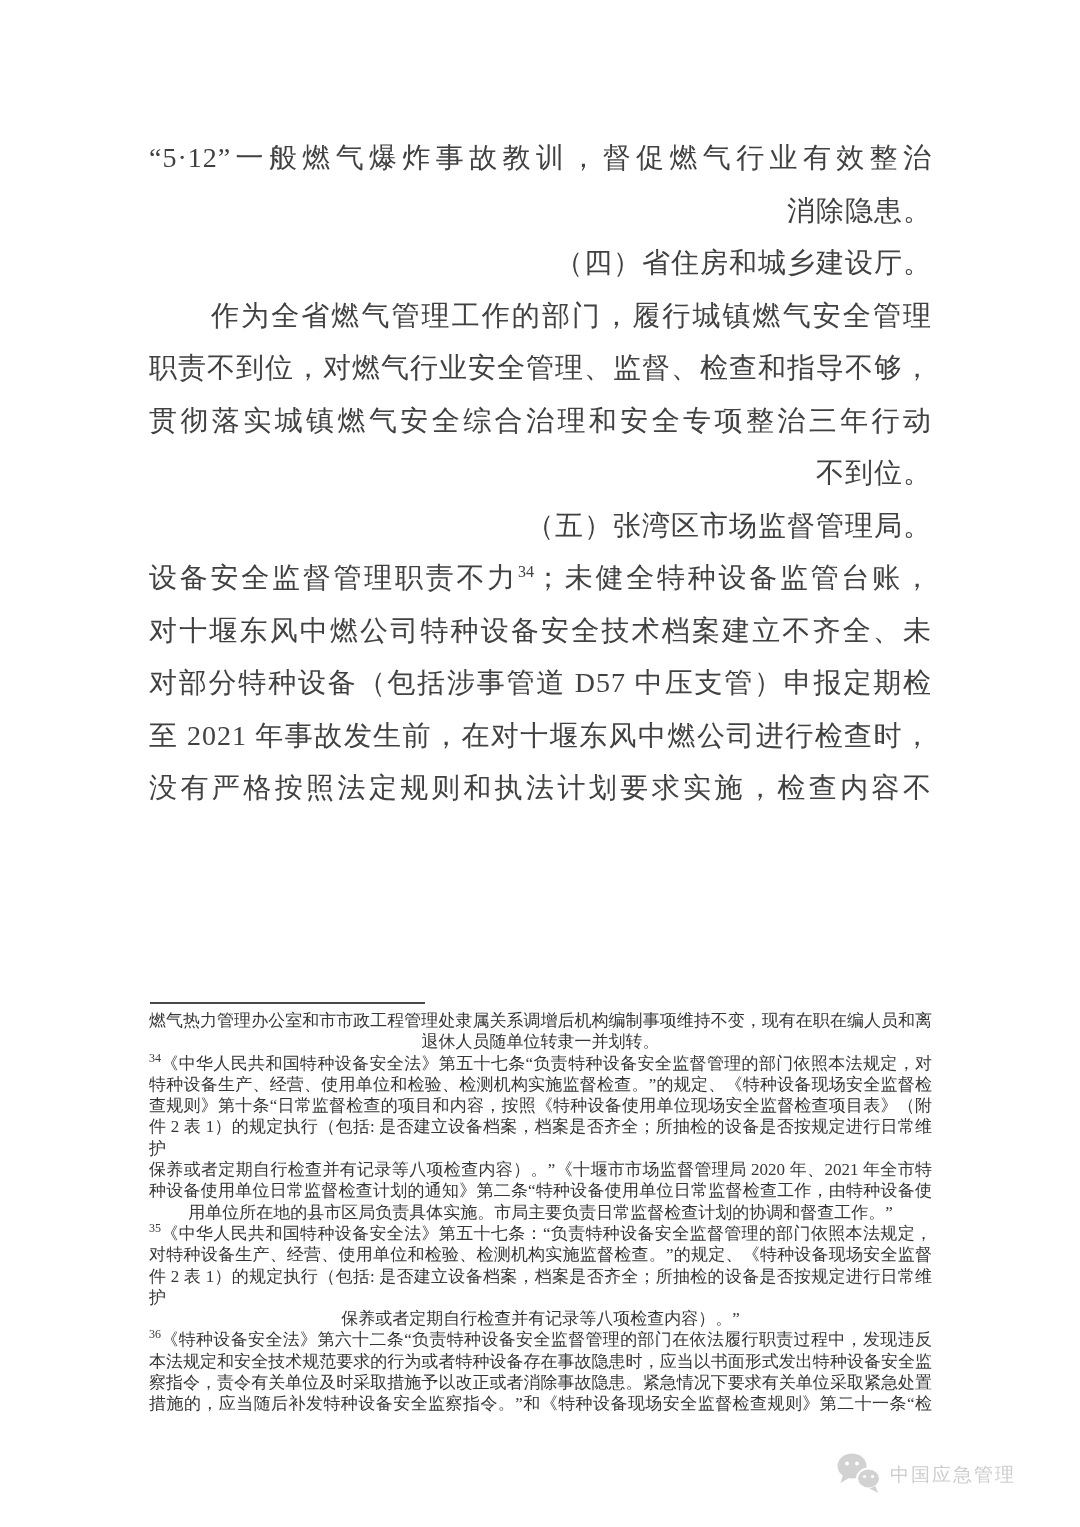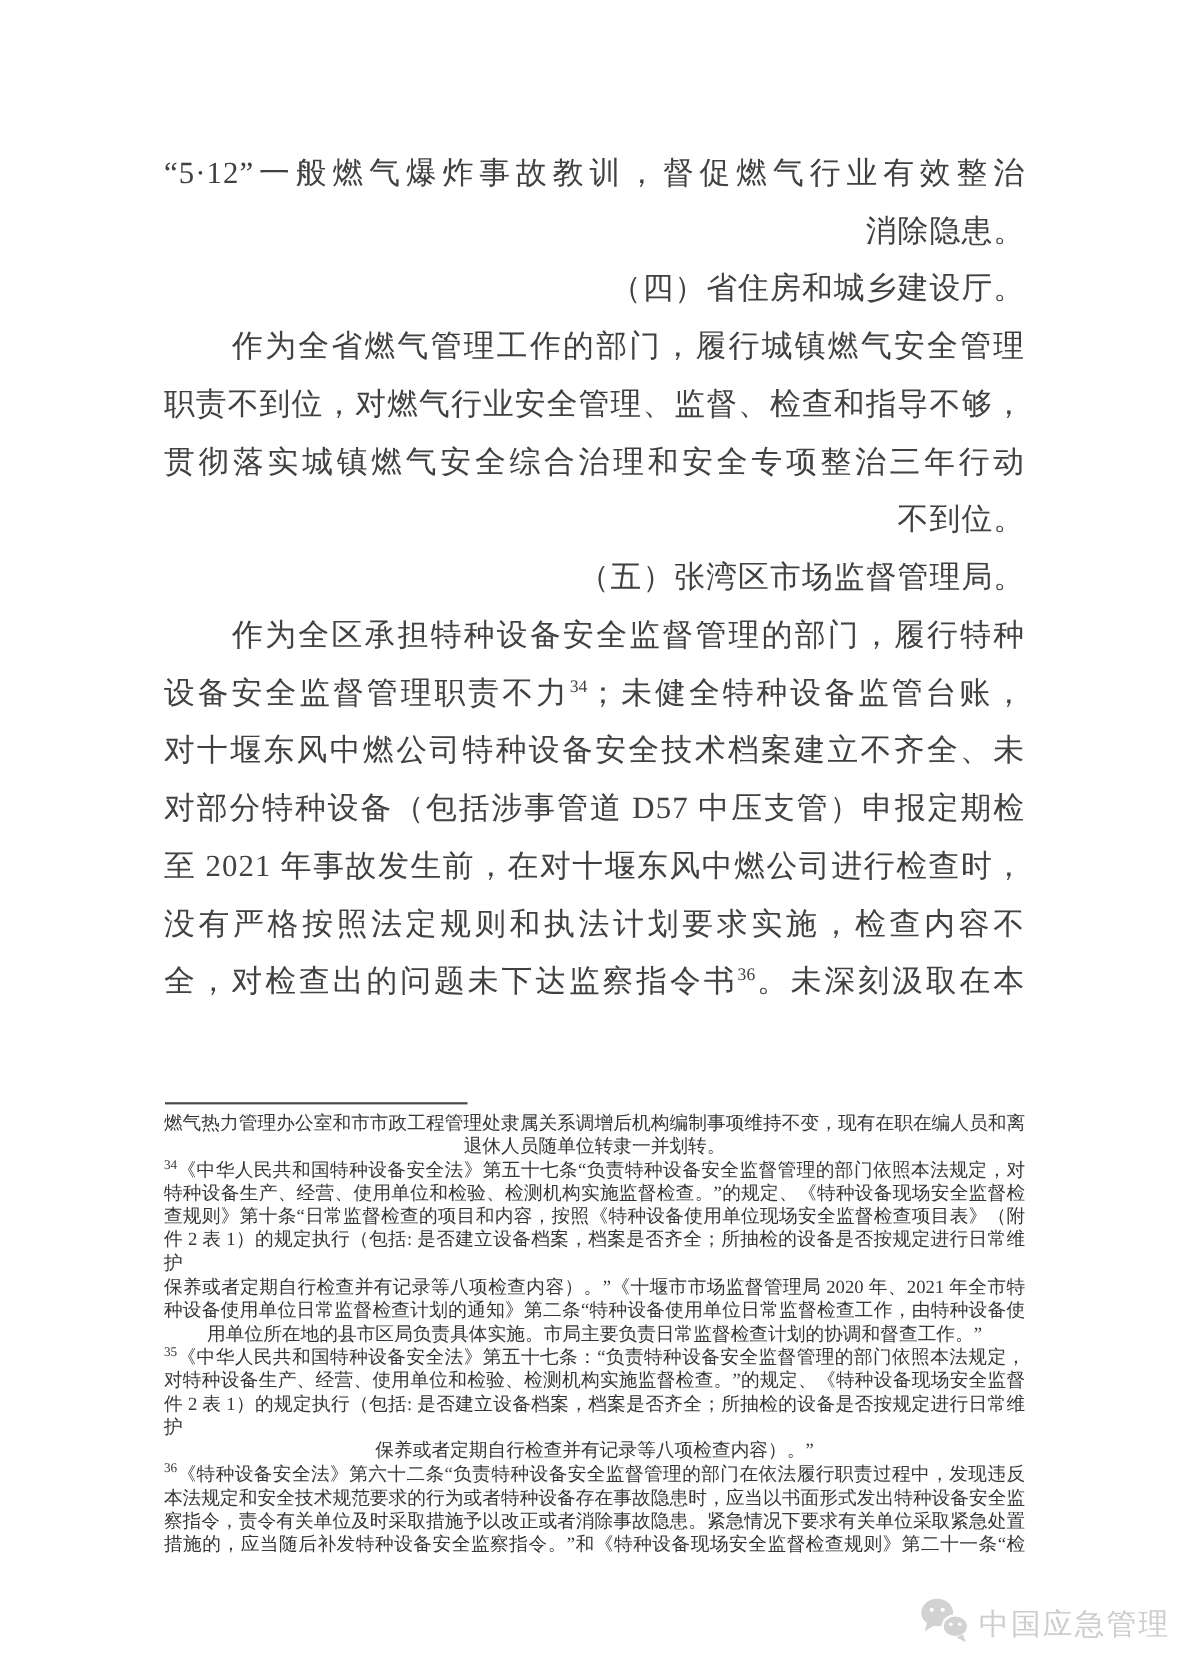--- a/index.html
+++ b/index.html
@@ -70,48 +70,46 @@
   }
   .watermark {
     position: absolute;
     left: 836px;
     top: 1452px;
     display: flex;
     align-items: center;
     gap: 8px;
   }
   .watermark-label {
-    font-size: 27px;
+    font-size: 19px;
     letter-spacing: 2px;
     color: #cdcdcd;
     font-family: "Liberation Serif", "DejaVu Serif", serif;
     white-space: nowrap;
   }
 </style>
 </head>
 <body>
 
 <div class="page">
 
   <div class="body-text" id="body-lines">
       <div class="body-line justify">“5·12”一般燃气爆炸事故教训，督促燃气行业有效整治</div>
       <div class="body-line">消除隐患。</div>
       <div class="body-line indent">（四）省住房和城乡建设厅。</div>
       <div class="body-line indent justify">作为全省燃气管理工作的部门，履行城镇燃气安全管理</div>
       <div class="body-line justify">职责不到位，对燃气行业安全管理、监督、检查和指导不够，</div>
       <div class="body-line justify">贯彻落实城镇燃气安全综合治理和安全专项整治三年行动</div>
       <div class="body-line">不到位。</div>
       <div class="body-line indent">（五）张湾区市场监督管理局。</div>
-      <div class="body-line indent justify">作为全区承担特种设备安全监督管理的部门，履行特种</div>
       <div class="body-line justify">设备安全监督管理职责不力<sup>34</sup>；未健全特种设备监管台账，</div>
       <div class="body-line justify">对十堰东风中燃公司特种设备安全技术档案建立不齐全、未</div>
       <div class="body-line justify">对部分特种设备（包括涉事管道 D57 中压支管）申报定期检</div>
       <div class="body-line justify">至 2021 年事故发生前，在对十堰东风中燃公司进行检查时，</div>
       <div class="body-line justify">没有严格按照法定规则和执法计划要求实施，检查内容不</div>
-      <div class="body-line justify">全，对检查出的问题未下达监察指令书<sup>36</sup>。未深刻汲取在本</div>
     </div>
 
   <div class="footnote-sep"></div>
 
   <div class="footnotes" id="footnote-lines">
       <div class="fn-line justify">燃气热力管理办公室和市市政工程管理处隶属关系调增后机构编制事项维持不变，现有在职在编人员和离</div>
       <div class="fn-line">退休人员随单位转隶一并划转。</div>
       <div class="fn-line justify"><sup>34</sup>《中华人民共和国特种设备安全法》第五十七条“负责特种设备安全监督管理的部门依照本法规定，对</div>
       <div class="fn-line justify">特种设备生产、经营、使用单位和检验、检测机构实施监督检查。”的规定、《特种设备现场安全监督检</div>
       <div class="fn-line justify">查规则》第十条“日常监督检查的项目和内容，按照《特种设备使用单位现场安全监督检查项目表》（附</div>

